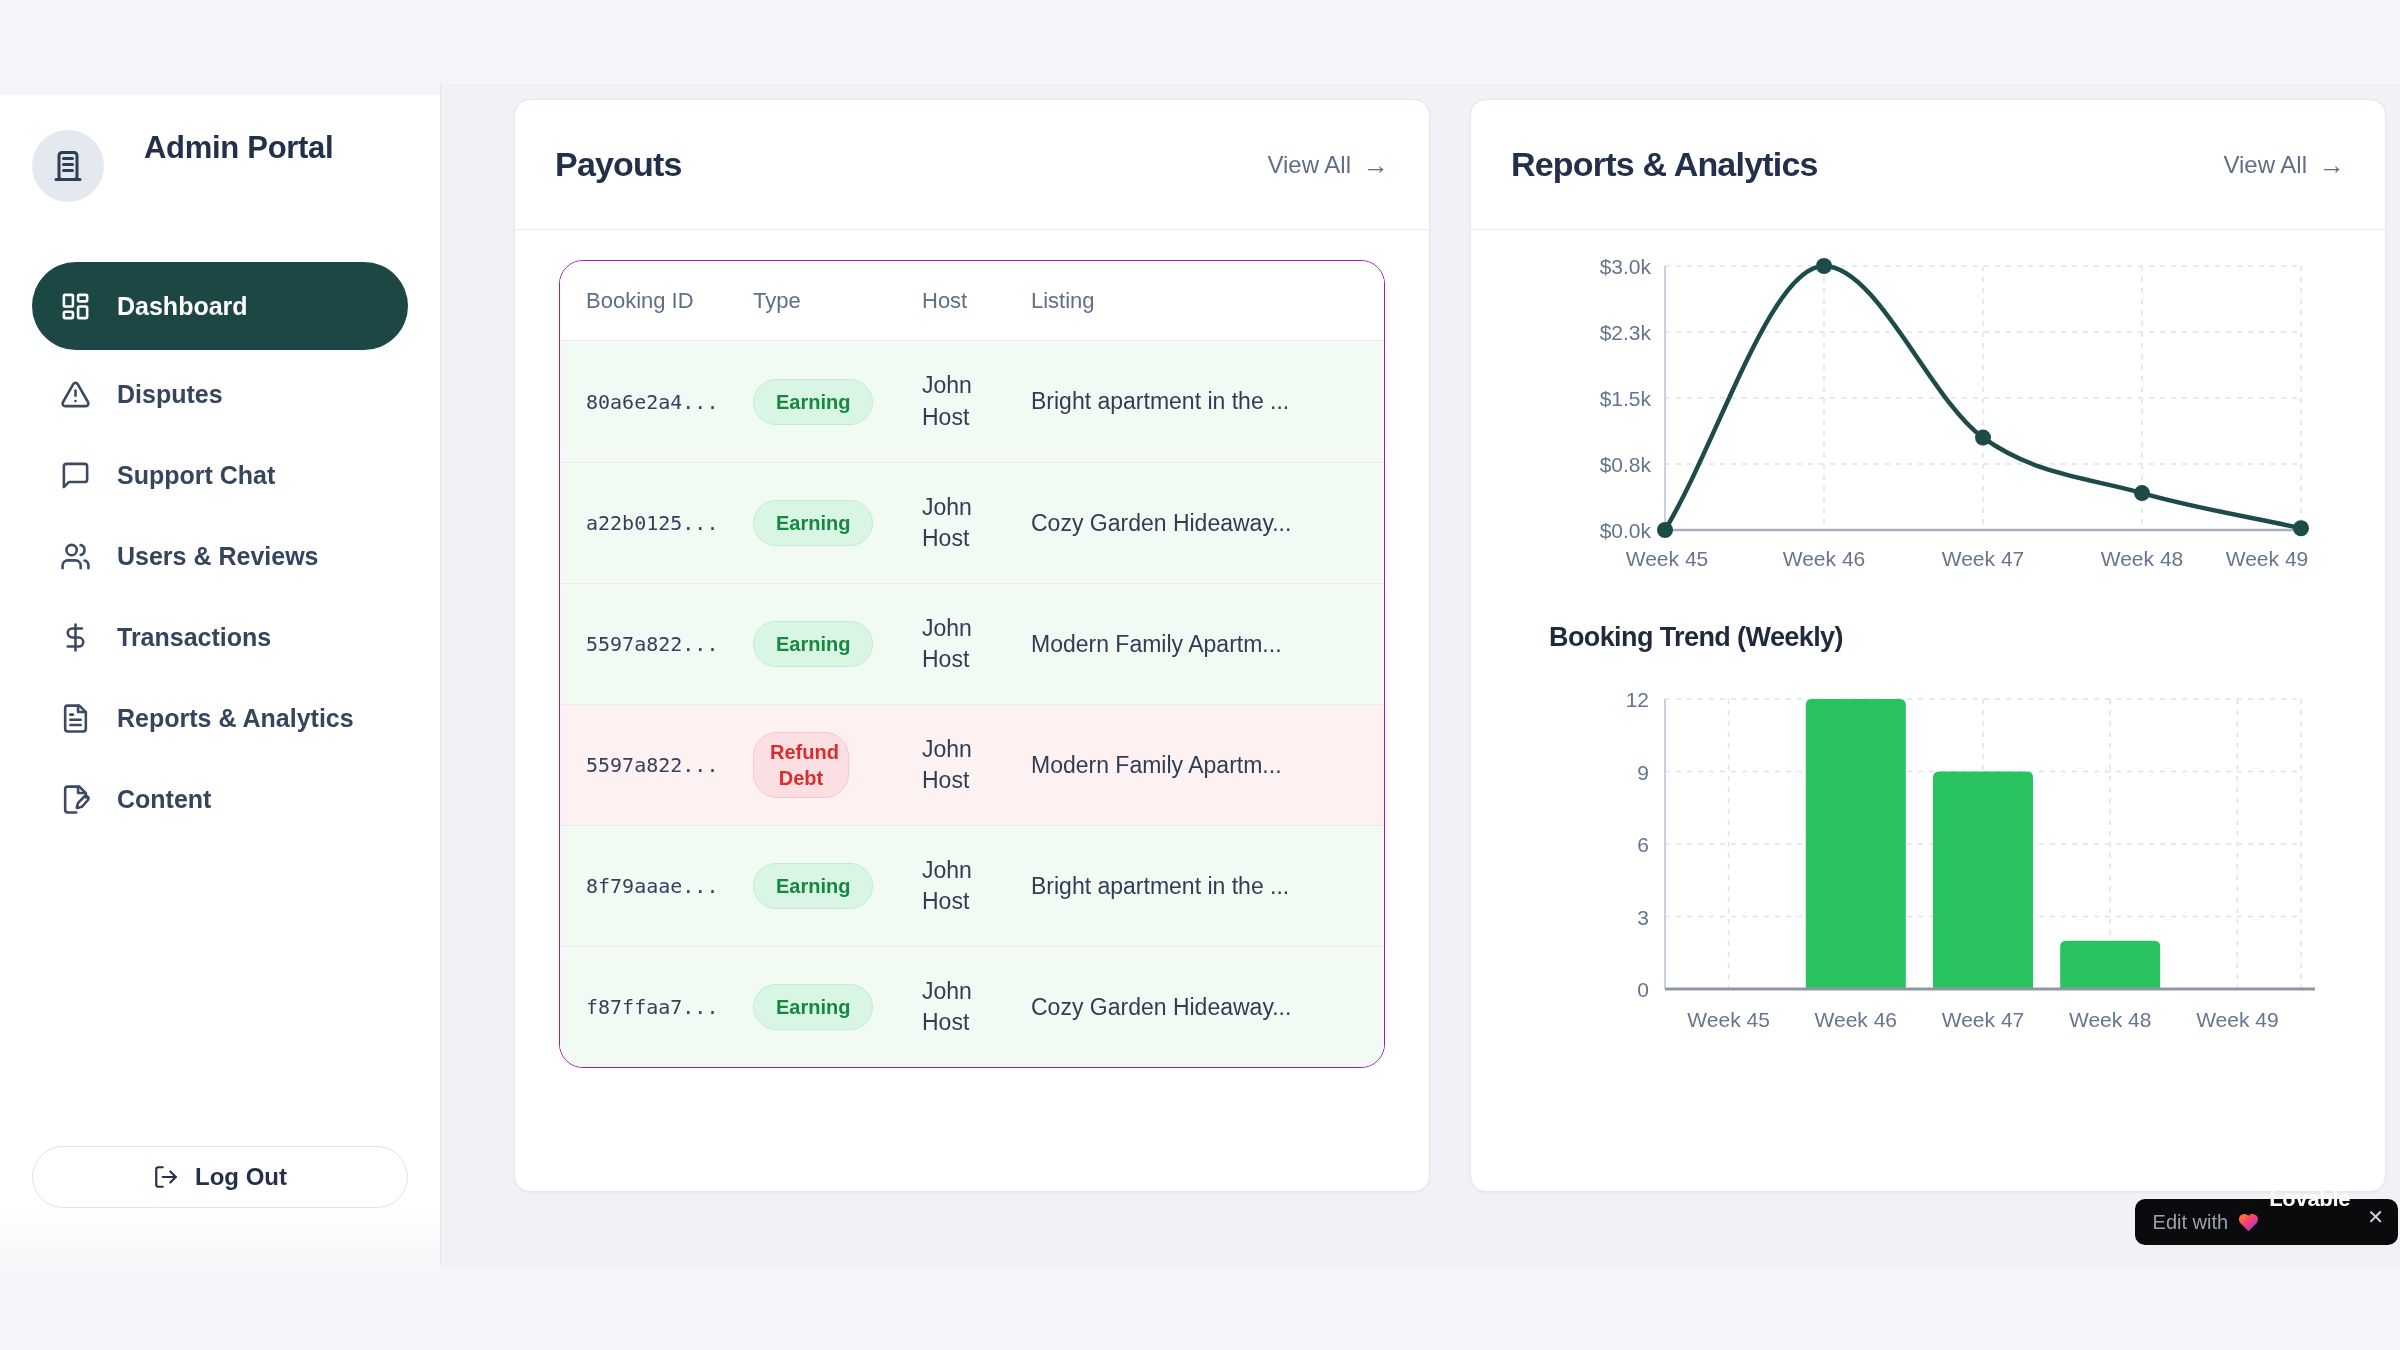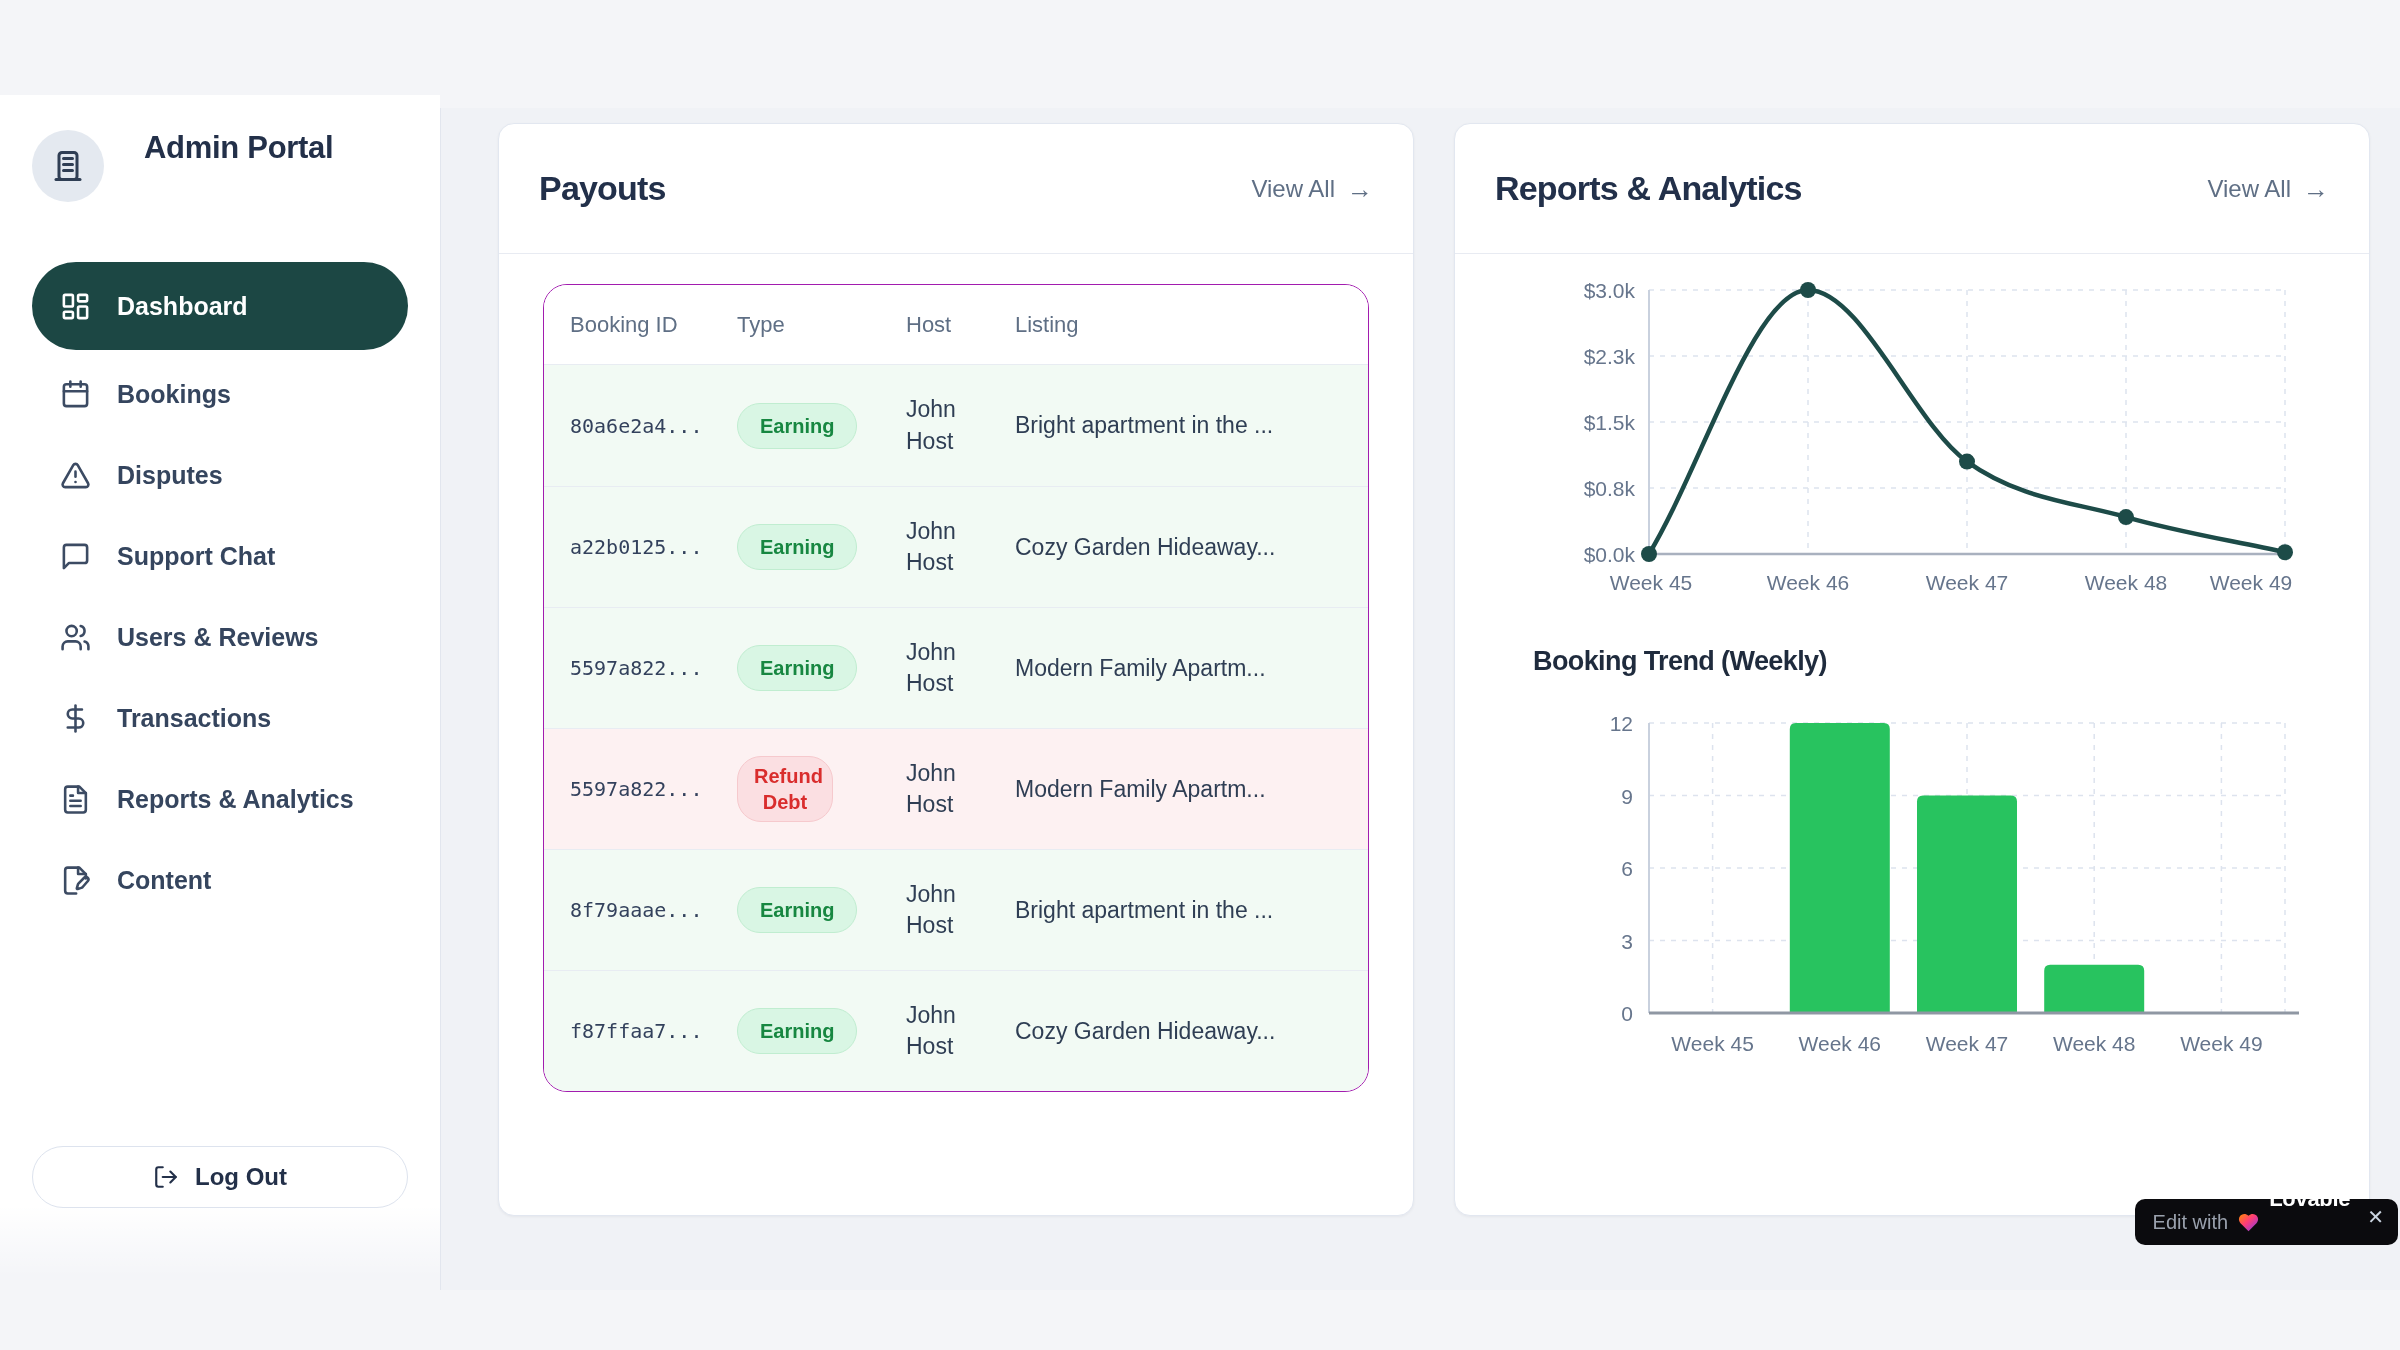--- a/index.html
+++ b/index.html
@@ -42,23 +42,23 @@
   .logout-btn {
     margin-top:auto; margin-bottom:69px;
     height:62px; border:1.5px solid #dde3ee; border-radius:31px;
     background:#ffffff; display:flex; align-items:center; justify-content:center; gap:16px;
     font-size:24px; font-weight:600; color:#233049; cursor:pointer;
     font-family:"Liberation Sans", sans-serif;
   }
   .logout-btn .nav-ic { width:26px; height:26px; color:#233049; display:flex; }
   
   .main {
-    position:absolute; left:440px; top:108px; width:1960px; height:1182px;
+    position:absolute; left:440px; top:84px; width:1960px; height:1182px;
     background:#f0f2f6; border-left:1px solid #e2e6ee;
-    padding:15px 0 0 57px;
+    padding:15px 0 0 73px;
     display:flex; gap:40px;
   }
   .card {
     width:916px; height:1093px; background:#ffffff;
     border:1px solid #e2e7f0; border-radius:16px;
     box-shadow:0 1px 3px rgba(15,23,42,.05);
     display:flex; flex-direction:column;
   }
   .card-header {
     height:130px; flex:0 0 130px; padding:0 40px;
@@ -132,29 +132,20 @@
       <li class="active">
         <span class="nav-ic">
           <svg viewBox="0 0 24 24" fill="none" stroke="currentColor" stroke-width="2" stroke-linecap="round" stroke-linejoin="round">
             <rect x="3" y="3" width="7" height="9" rx="1"></rect>
             <rect x="14" y="3" width="7" height="5" rx="1"></rect>
             <rect x="14" y="12" width="7" height="9" rx="1"></rect>
             <rect x="3" y="16" width="7" height="5" rx="1"></rect>
           </svg>
         </span>
         <span>Dashboard</span>
-      </li>
-      <li class="">
-        <span class="nav-ic">
-          <svg viewBox="0 0 24 24" fill="none" stroke="currentColor" stroke-width="2" stroke-linecap="round" stroke-linejoin="round">
-            <rect x="3" y="4" width="18" height="17" rx="2"></rect>
-            <path d="M16 2v4M8 2v4M3 9.5h18"></path>
-          </svg>
-        </span>
-        <span>Bookings</span>
       </li>
       <li class="">
         <span class="nav-ic">
           <svg viewBox="0 0 24 24" fill="none" stroke="currentColor" stroke-width="2" stroke-linecap="round" stroke-linejoin="round">
             <path d="m21.73 18-8-14a2 2 0 0 0-3.46 0l-8 14A2 2 0 0 0 4 21h16a2 2 0 0 0 1.73-3Z"></path>
             <path d="M12 9v4"></path>
             <path d="M12 17h.01"></path>
           </svg>
         </span>
         <span>Disputes</span>

